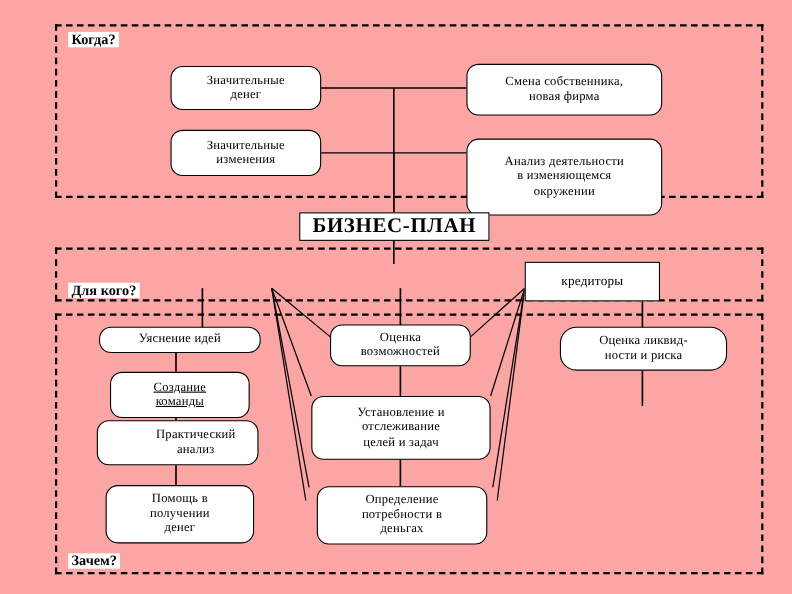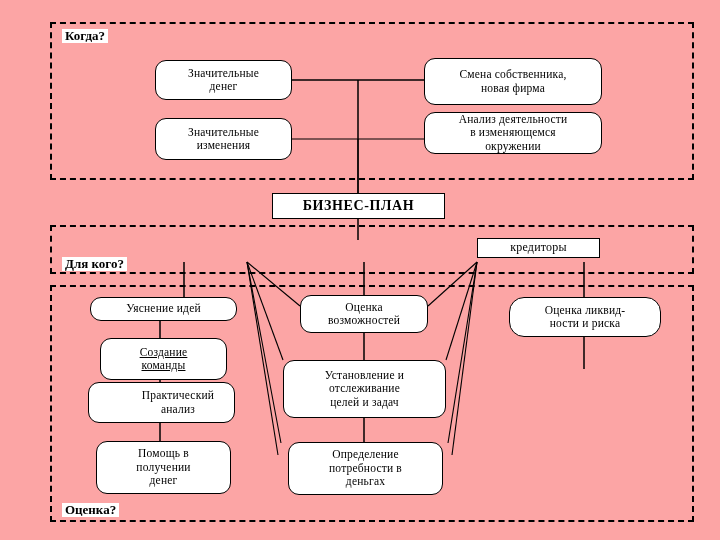--- a/index.html
+++ b/index.html
@@ -50,21 +50,21 @@
   }
   .node.role{
     border-radius:0;
     border-width:1.6px;
     font-size:12px;
   }
   .node.plan{
     border-radius:0;
     border-width:1.8px;
     font-weight:bold;
-    font-size:14px;
+    font-size:19px;
     letter-spacing:.6px;
   }
 
   
   .lines{
     position:absolute;
     left:0;top:0;
     width:720px;height:540px;
     z-index:2;
     pointer-events:none;
@@ -121,41 +121,41 @@
   <div class="node" style="left:155px;top:118px;width:137px;height:42px;">
     <span style="white-space:pre-line;">Значительные
 изменения</span>
   </div>
 
   <div class="node" style="left:424px;top:58px;width:178px;height:47px;">
     <span style="white-space:pre-line;">Смена собственника,
 новая фирма</span>
   </div>
 
-  <div class="node" style="left:424px;top:112px;width:178px;height:42px;">
+  <div class="node" style="left:424px;top:126px;width:178px;height:70px;">
     <span style="white-space:pre-line;">Анализ деятельности
 в изменяющемся
 окружении</span>
   </div>
 
   <div class="node plan" style="left:272px;top:193px;width:173px;height:26px;z-index:7;">
     <span>БИЗНЕС-ПЛАН</span>
   </div>
 
   <div class="frame" style="left:50px;top:225px;width:644px;height:49px;"></div>
   <div class="frame-label" style="left:62px;top:257px;">Для кого?</div>
 
 
 
-  <div class="node role" style="left:477px;top:238px;width:123px;height:20px;z-index:5;">
+  <div class="node role" style="left:477px;top:238px;width:123px;height:36px;z-index:5;">
     <span>кредиторы</span>
   </div>
 
   <div class="frame" style="left:50px;top:285px;width:644px;height:237px;"></div>
-  <div class="frame-label" style="left:62px;top:503px;">Оценка?</div>
+  <div class="frame-label" style="left:62px;top:503px;">Зачем?</div>
 
   <div class="node" style="left:90px;top:297px;width:147px;height:24px;">
     <span style="white-space:pre-line;">Уяснение идей</span>
   </div>
 
   <div class="node" style="left:100px;top:338px;width:127px;height:42px;text-decoration:underline;">
     <span style="white-space:pre-line;">Создание
 команды</span>
   </div>
 

